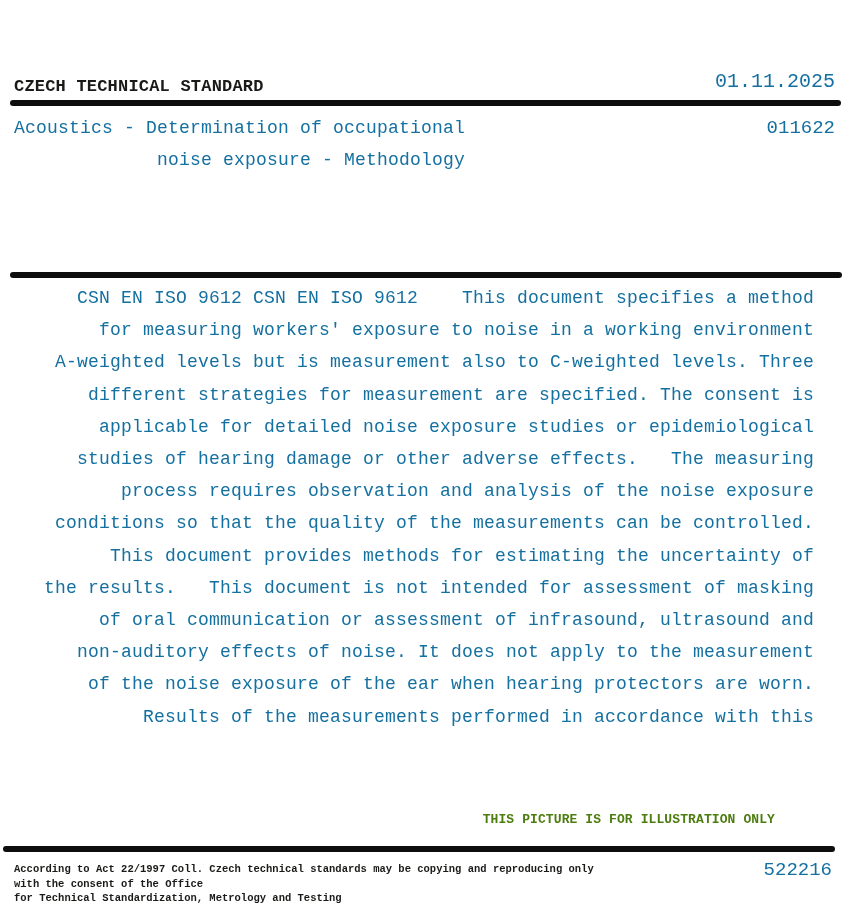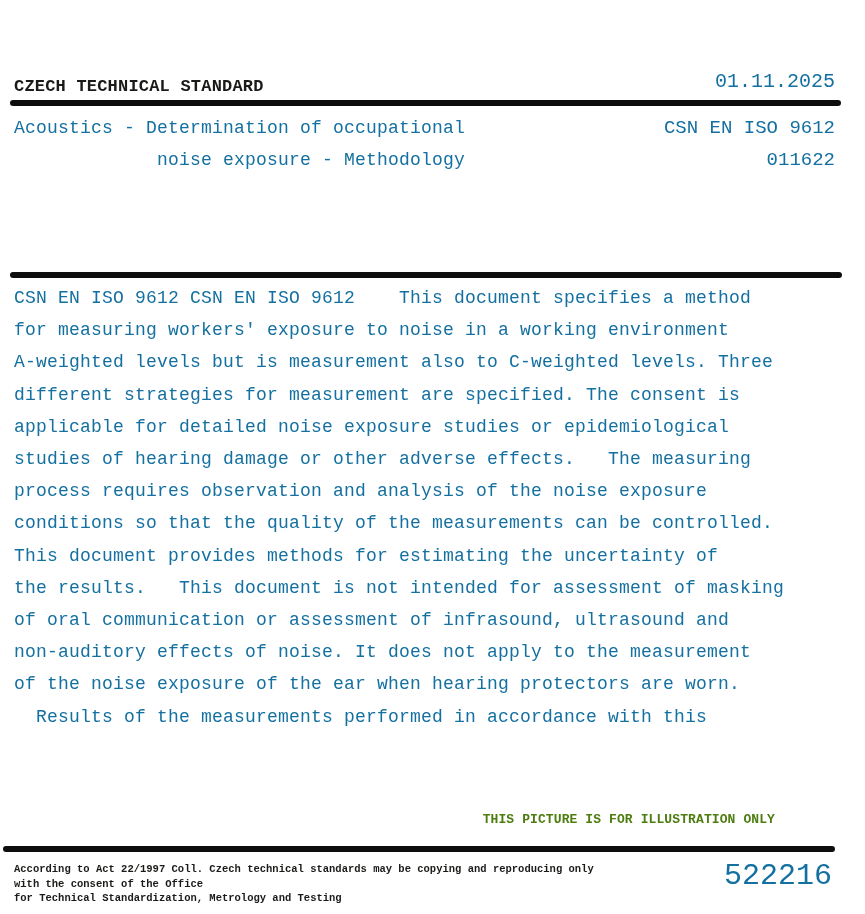--- a/index.html
+++ b/index.html
@@ -52,20 +52,21 @@
     text-align: right;
   }
 
   .abstract {
     left: 14px; top: 282px;
     width: 800px;
     font-size: 18px;
     line-height: 32.2px;
     letter-spacing: 0.2px;
     color: var(--accent);
+    text-align: right;
   }
   .body-line { white-space: pre; }
 
   .illustration-note {
     right: 90px; top: 812px;
     font-size: 13px;
     font-weight: bold;
     letter-spacing: 0.1px;
     color: #4d7c0f;
   }
@@ -73,40 +74,39 @@
   .footer-legal {
     left: 14px; top: 862px;
     width: 600px;
     font-size: 10.5px;
     font-weight: bold;
     line-height: 14.5px;
     color: #1a1a18;
   }
   .footer-number {
     right: 33px; top: 859px;
-    font-size: 30px;
+    font-size: 19px;
     color: var(--accent);
   }
 </style>
 </head>
 <body style="--accent: #1470a0; --ink: #1a1a18;">
 
 <div class="abs std-header-label">CZECH TECHNICAL STANDARD</div>
 
 <div class="abs header-date">01.11.2025</div>
 
 <div class="abs rule rule-top"></div>
 
 <div class="abs doc-title">
   <div>Acoustics - Determination of occupational</div>
   <div>noise exposure - Methodology</div>
 </div>
 
 <div class="abs doc-codes">
-  <div>CSN EN ISO 9612</div>
   <div>011622</div>
 </div>
 
 <div class="abs rule rule-mid"></div>
 
 <div class="abs abstract">
     <div class="body-line">CSN EN ISO 9612 CSN EN ISO 9612    This document specifies a method</div>
     <div class="body-line">for measuring workers' exposure to noise in a working environment</div>
     <div class="body-line">A-weighted levels but is measurement also to C-weighted levels. Three</div>
     <div class="body-line">different strategies for measurement are specified. The consent is</div>

